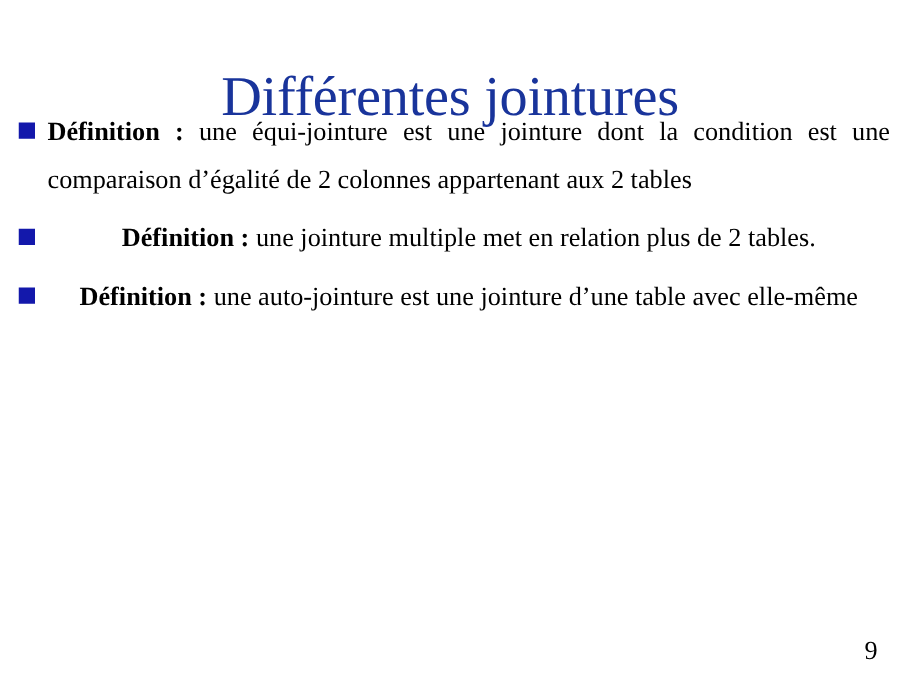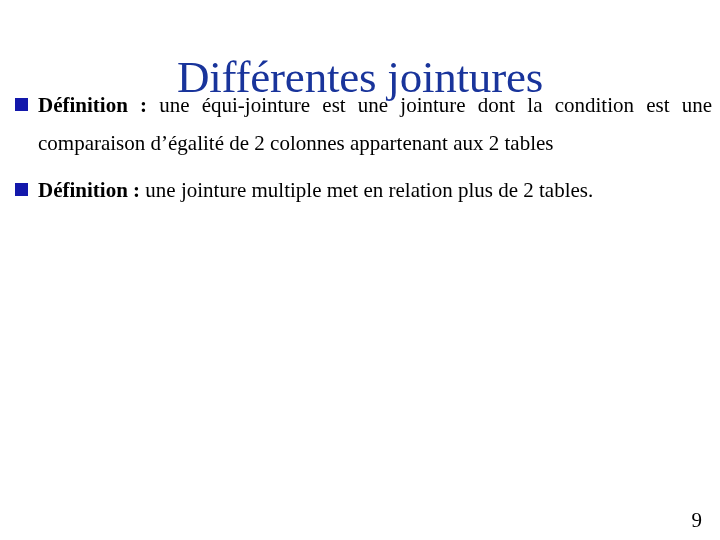--- a/index.html
+++ b/index.html
@@ -79,21 +79,21 @@
     text-align: justify;
     text-justify: inter-word;
   }
 
   .lead {
     font-weight: bold;
   }
 
   
   .no-justify .bullet-text {
-    text-align: left;
+    text-align: center;
   }
 
   
   .page-number {
     position: absolute;
     right: 18px;
     bottom: 8px;
     font-size: 21px;
     line-height: 24px;
     color: #000000;
@@ -113,18 +113,22 @@
       <span class="bullet-marker"></span>
       <span class="bullet-text"><span class="lead">Définition :</span><span> une équi-jointure est une jointure dont la condition est une comparaison d’égalité de 2 colonnes appartenant aux 2 tables</span></span>
     </div>
 
 
     <div class="bullet-item no-justify">
       <span class="bullet-marker"></span>
       <span class="bullet-text"><span class="lead">Définition :</span><span> une jointure multiple met en relation plus de 2 tables.</span></span>
     </div>
 
+    <div class="bullet-item no-justify">
+      <span class="bullet-marker"></span>
+      <span class="bullet-text"><span class="lead">Définition :</span><span> une auto-jointure est une jointure d’une table avec elle-même</span></span>
+    </div>
 
   </div>
 
   <div class="page-number">9</div>
 
 </div>
 
 </body></html>

